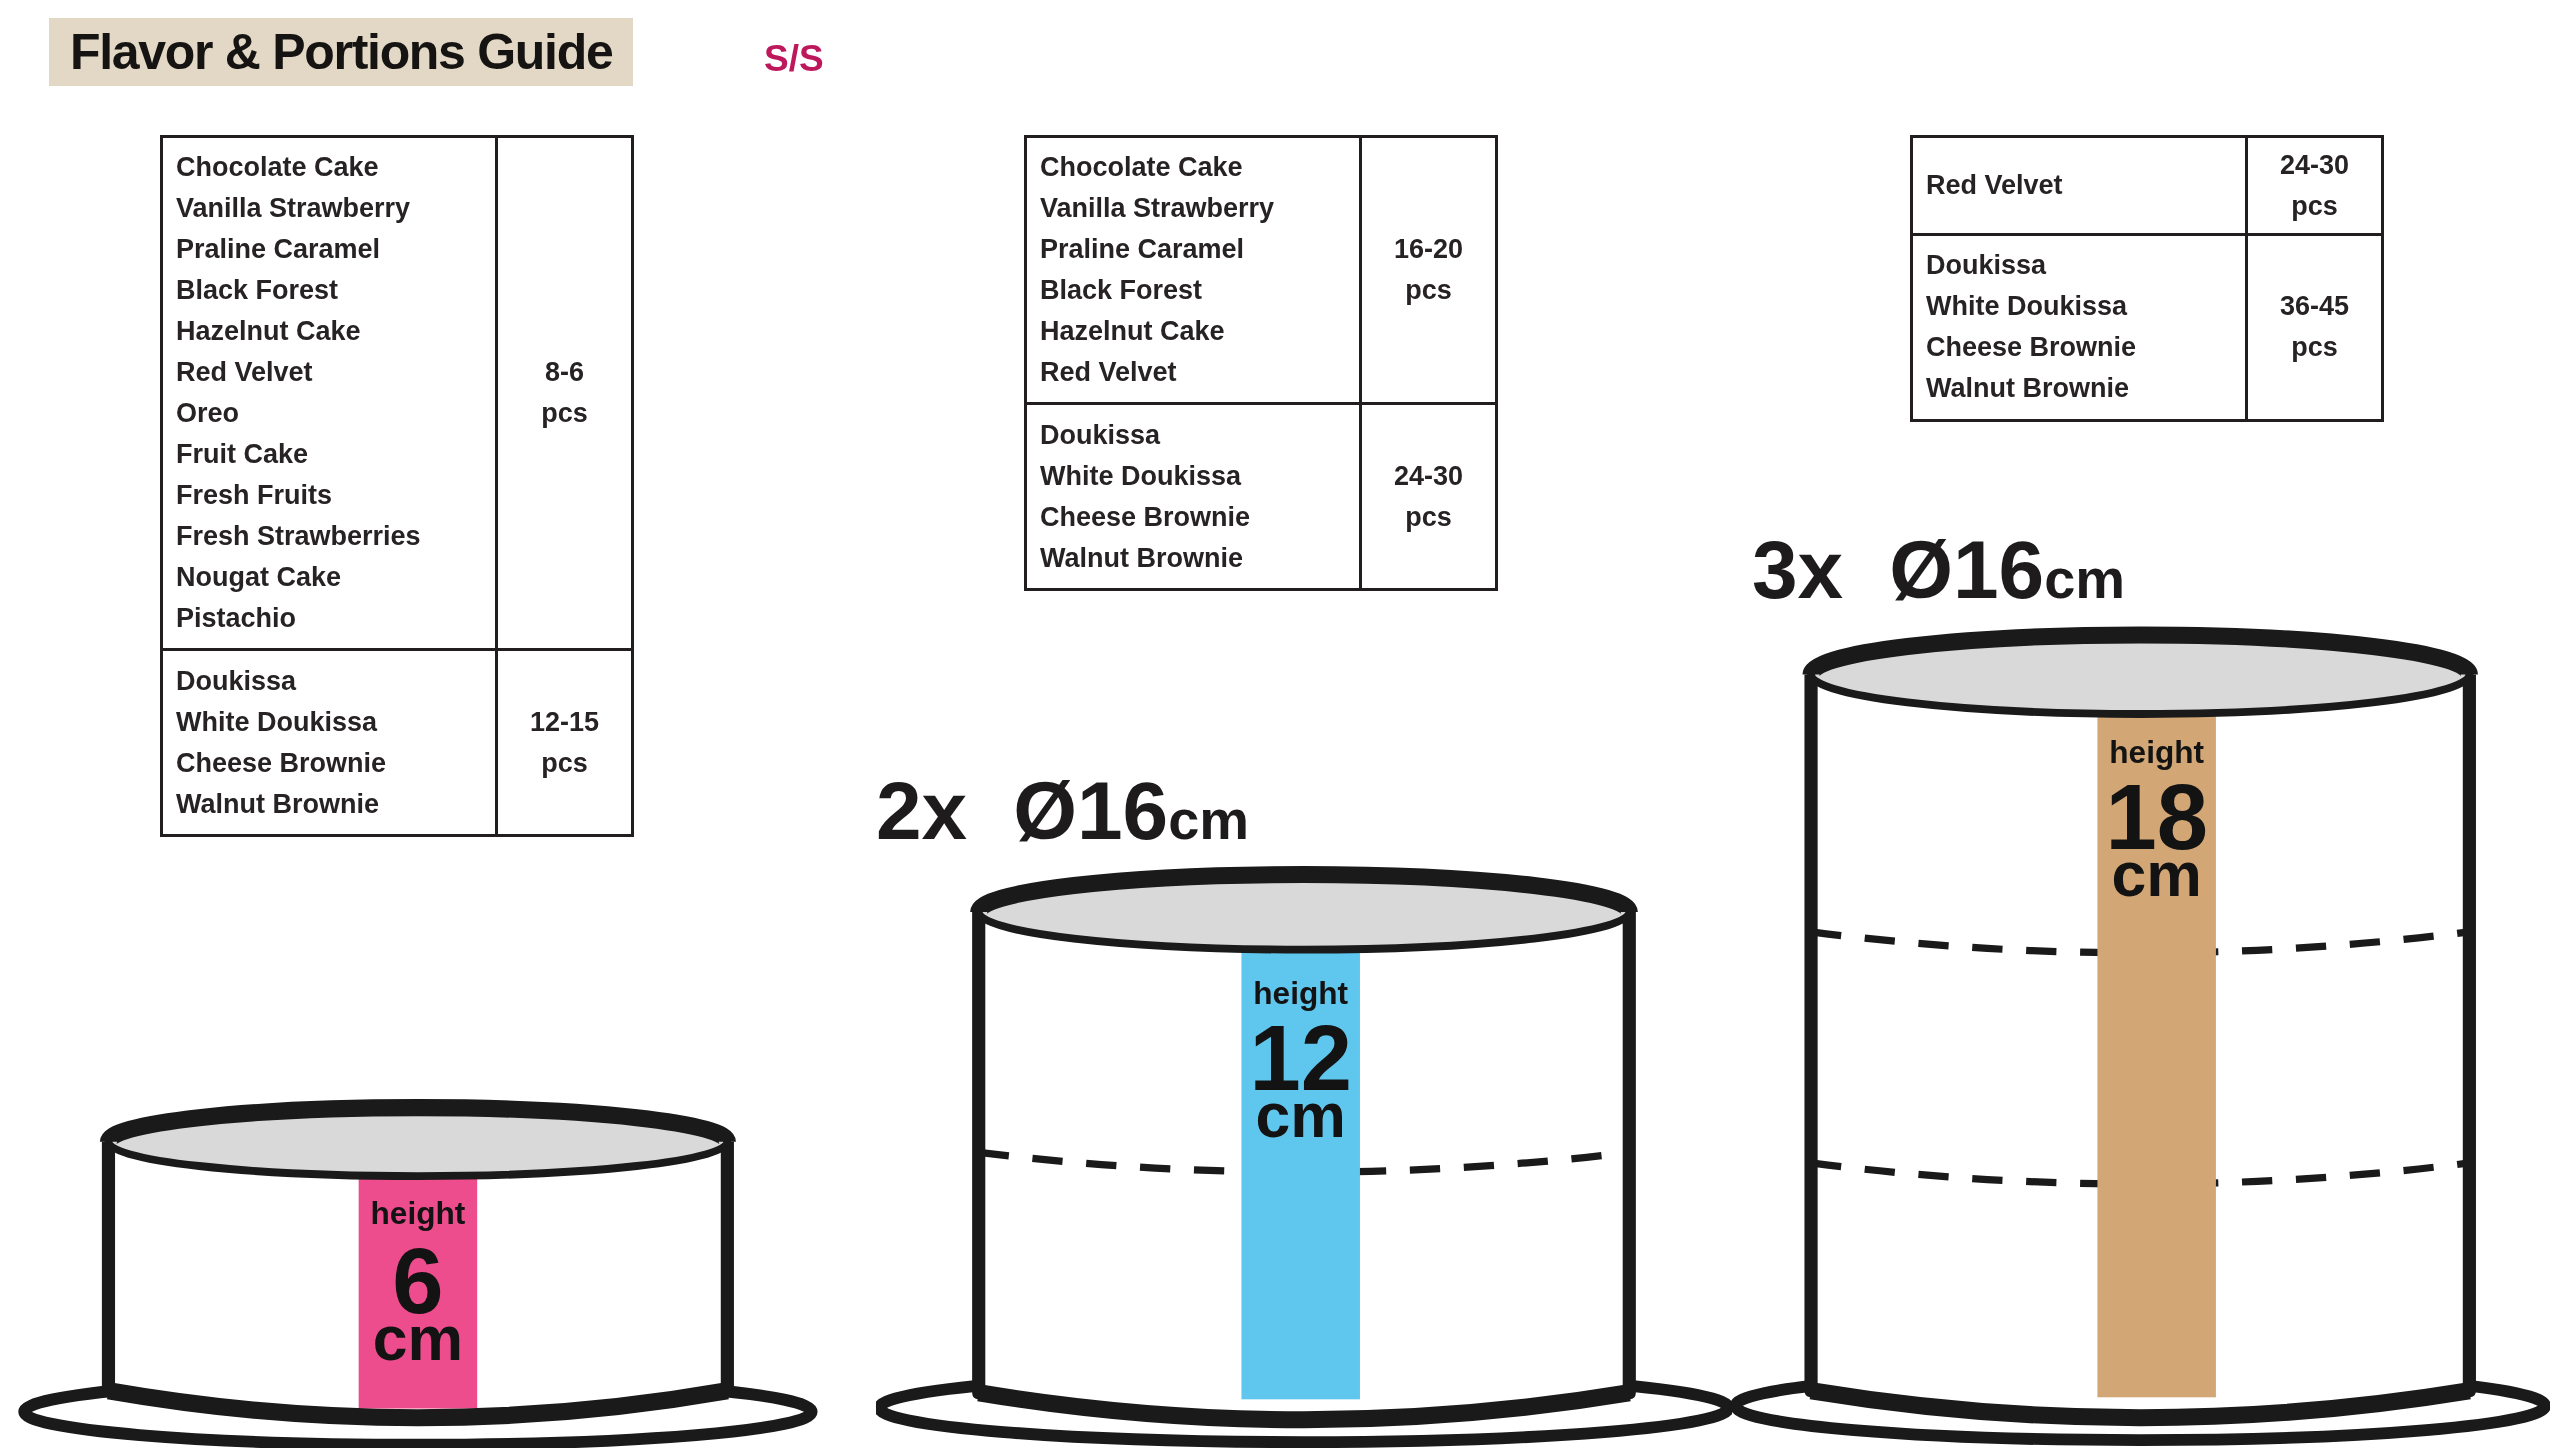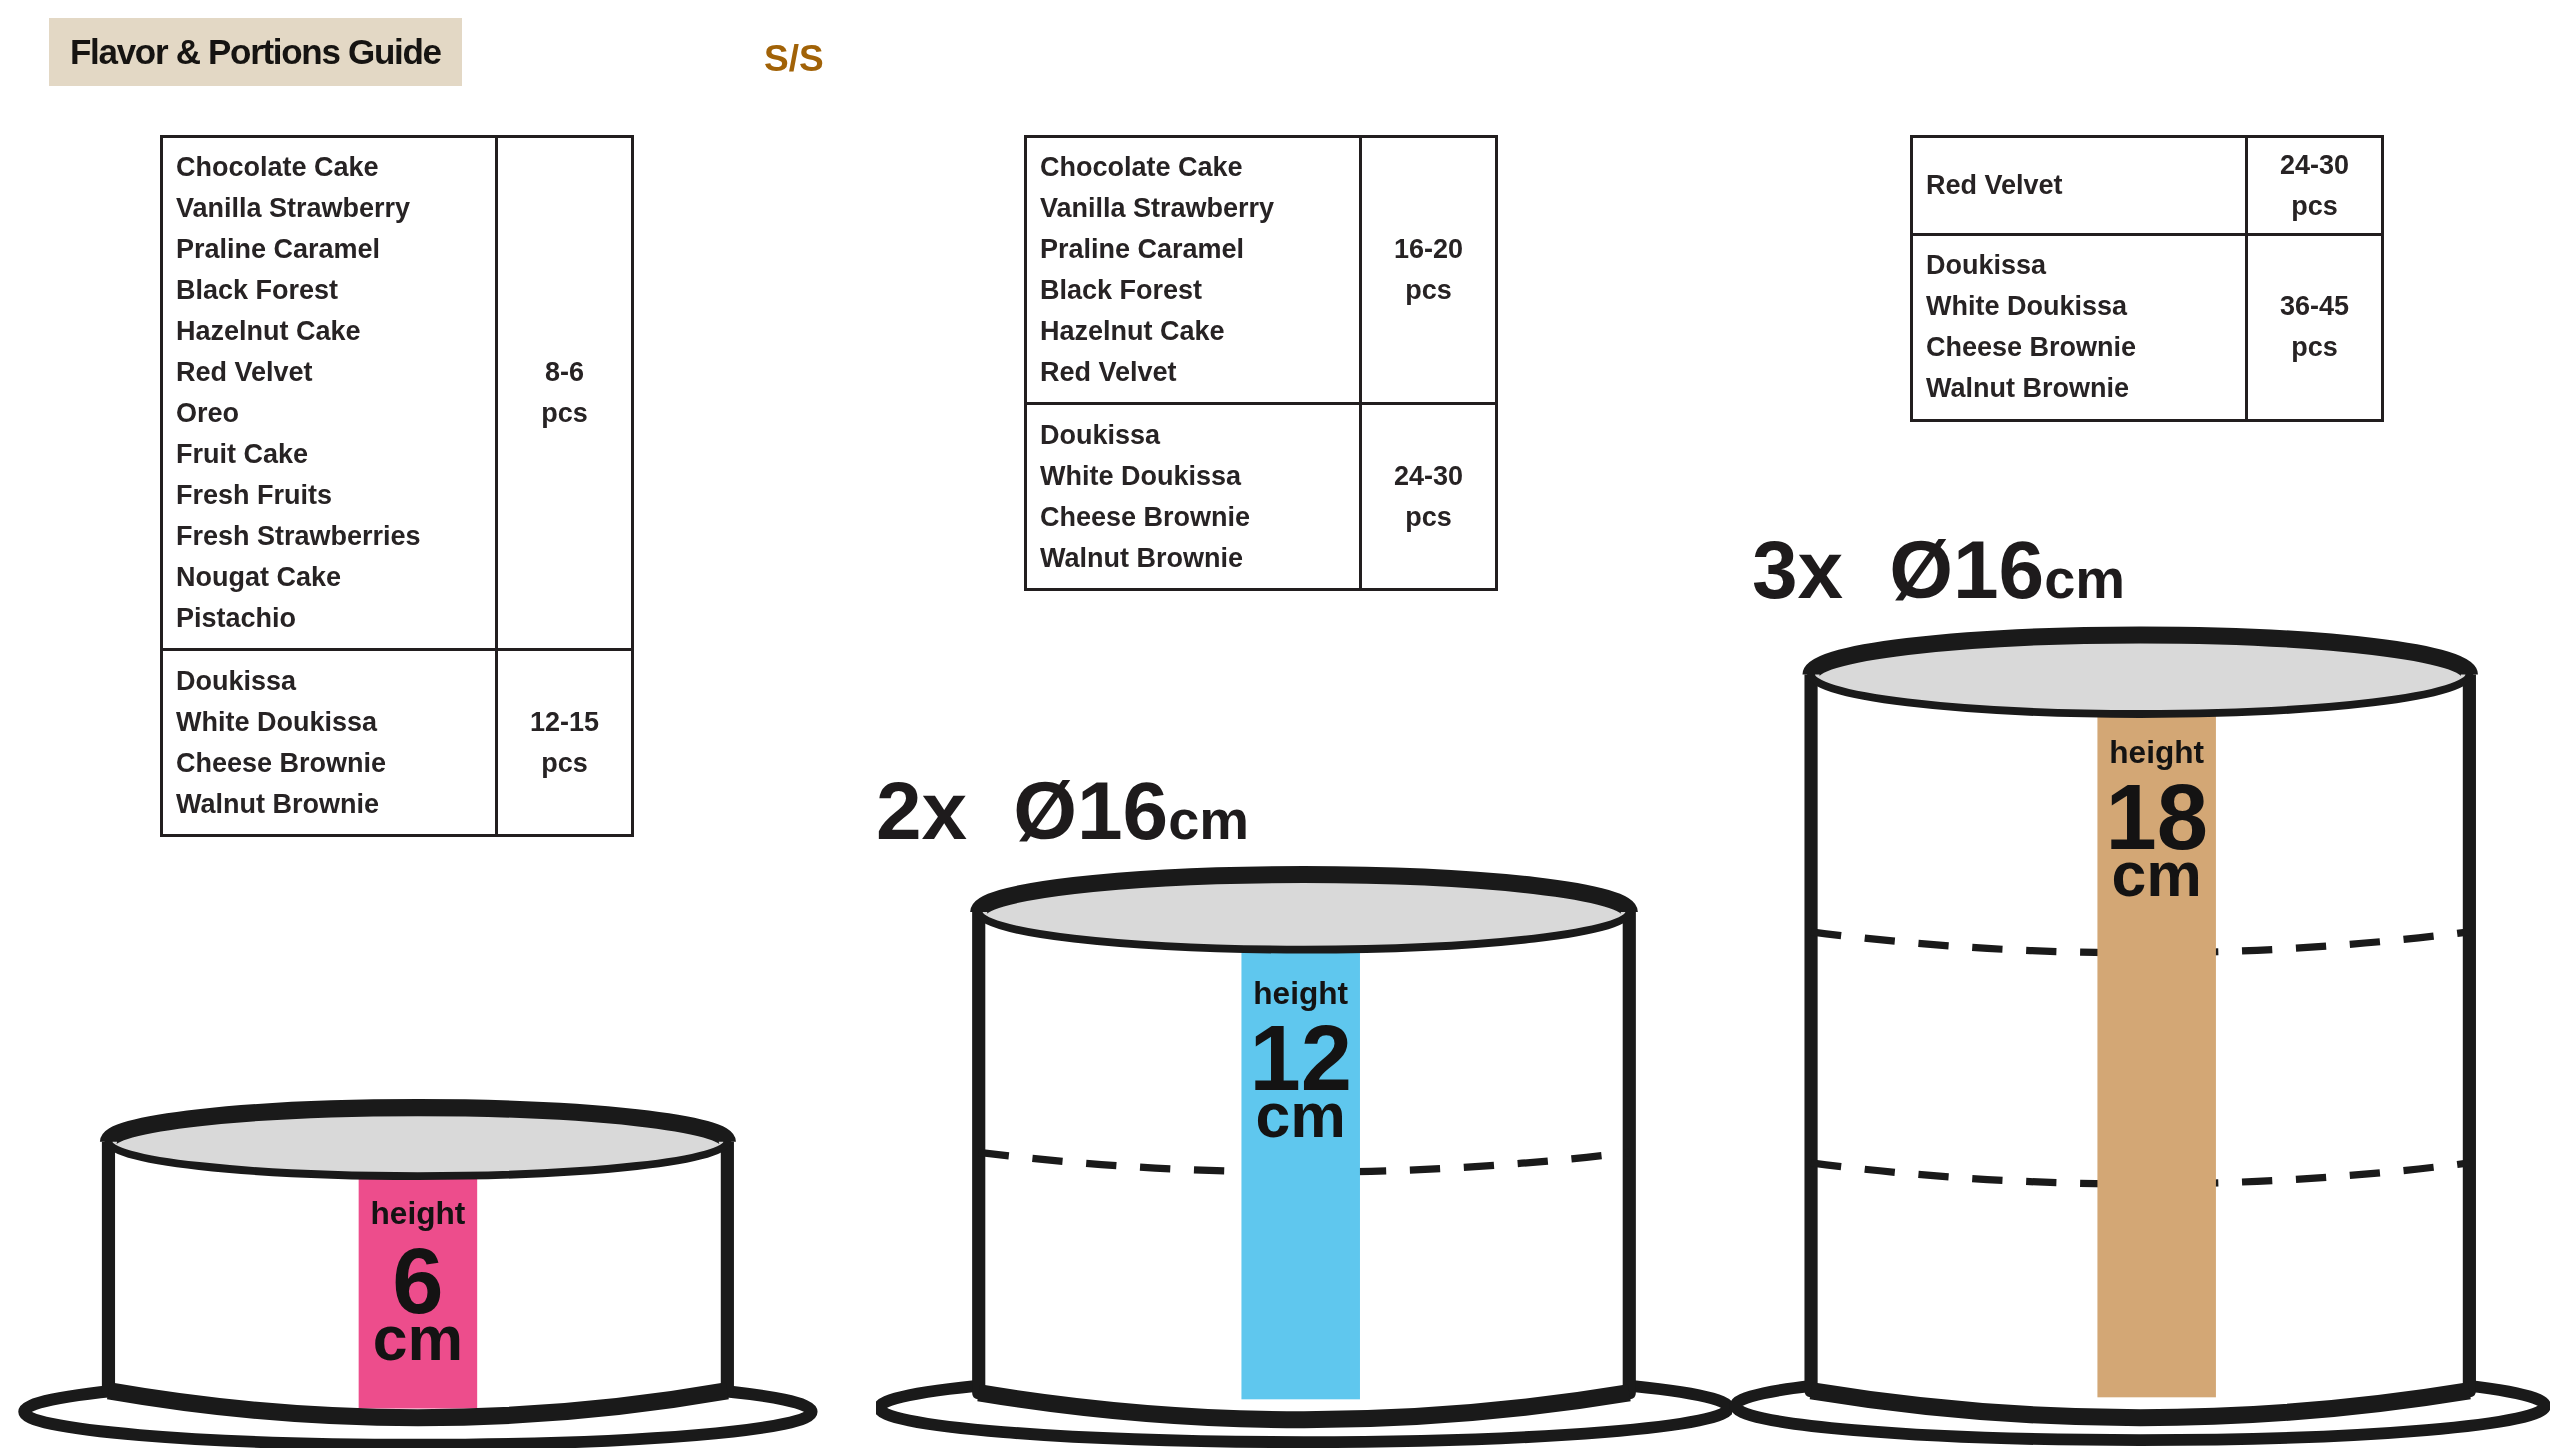--- a/index.html
+++ b/index.html
@@ -3,23 +3,23 @@
 <meta charset="utf-8">
 <style>
   * { margin:0; padding:0; box-sizing:border-box; }
   html,body { width:2550px; height:1450px; background:#ffffff; overflow:hidden;
               font-family:"Liberation Sans", sans-serif; }
   .abs { position:absolute; }
 
   
   .title-bar { left:49px; top:18.4px; height:68px; line-height:68px;
                padding:0 21px; background:#e3d8c5; color:#161412;
-               font-size:35px; font-weight:700; letter-spacing:-1.3px; }
+               font-size:50px; font-weight:700; letter-spacing:-1.3px; }
   .title-code { left:764px; top:38px; font-size:37px; font-weight:700;
-                color:#a16207; }
+                color:#be185d; }
 
   
   .ftable { position:absolute; display:table; border-collapse:collapse;
             width:471px; table-layout:fixed; background:#fff; }
   .trow   { display:table-row; }
   .tcell  { display:table-cell; border:3.3px solid #221e1f; vertical-align:middle;
             white-space:pre-line; font-weight:700; font-size:27px;
             line-height:41px; color:#272324; }
   .flavors { width:335px; padding:9.2px 13px; }
   .pcs     { width:136px; text-align:center; padding:6.6px 4px;margin-left:44px; }

